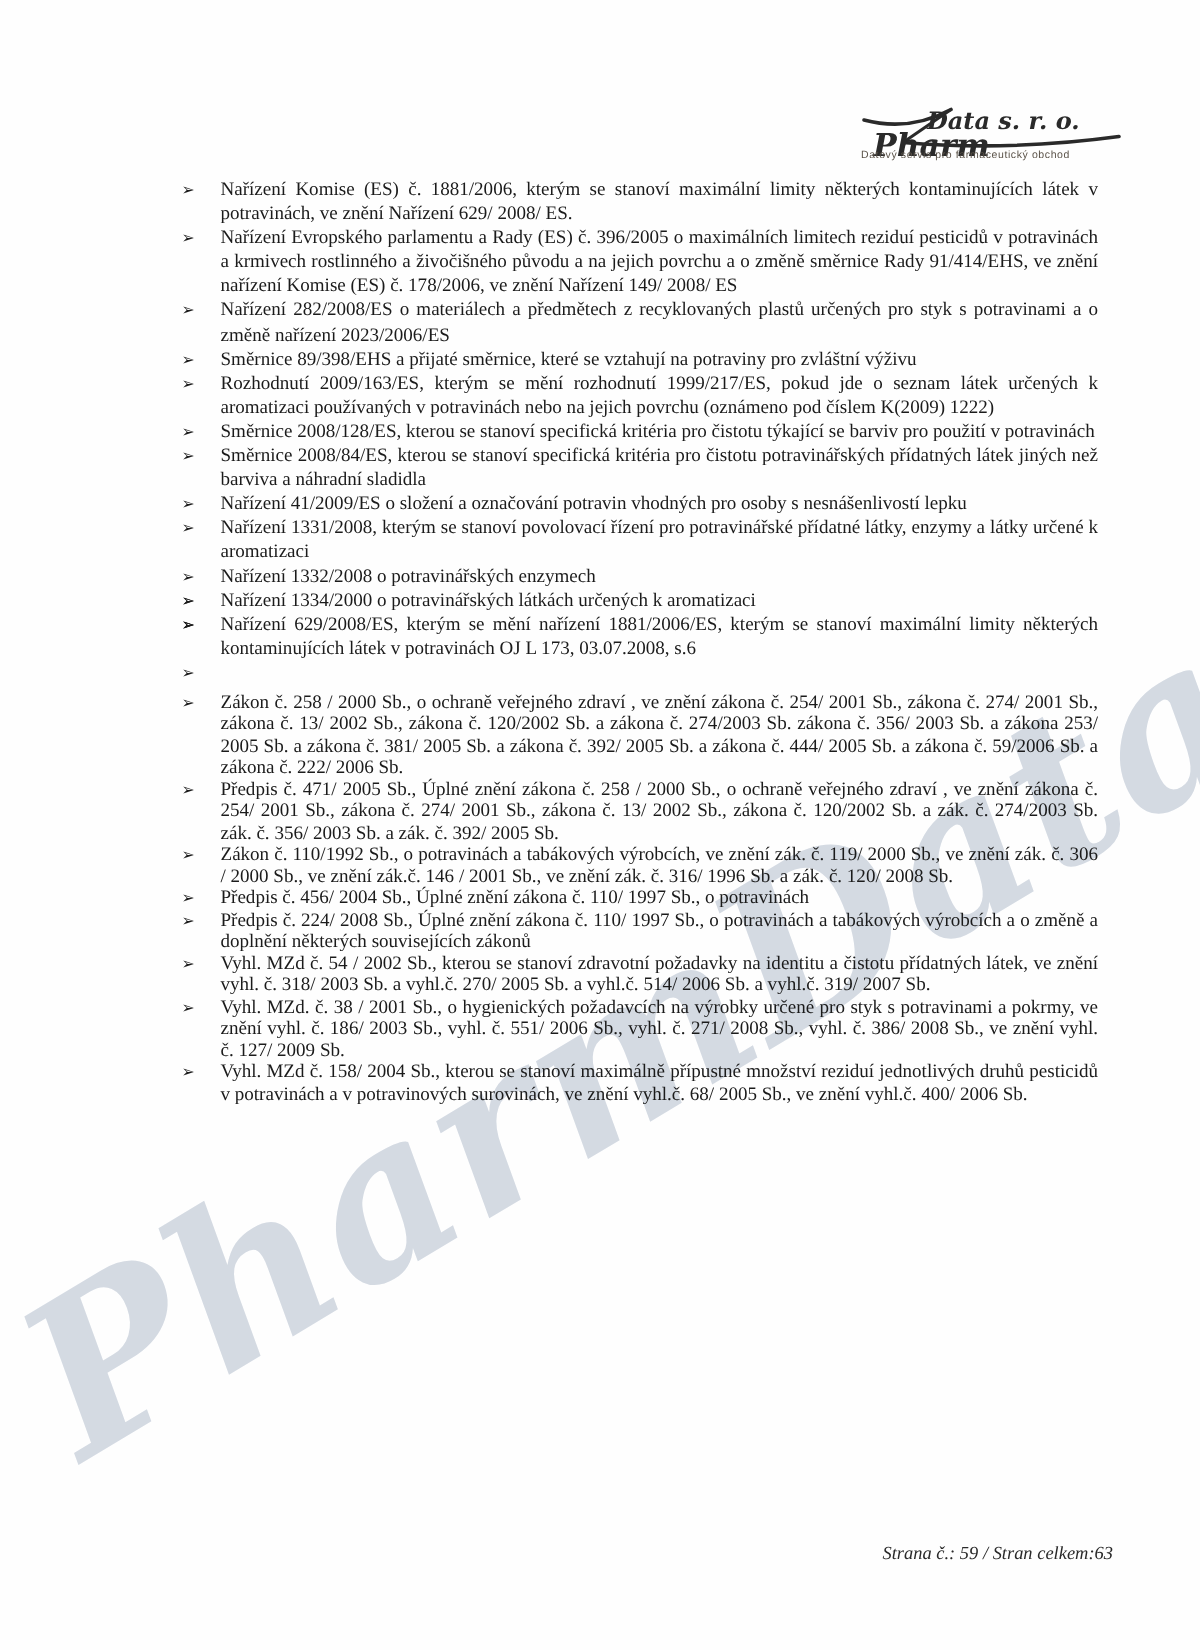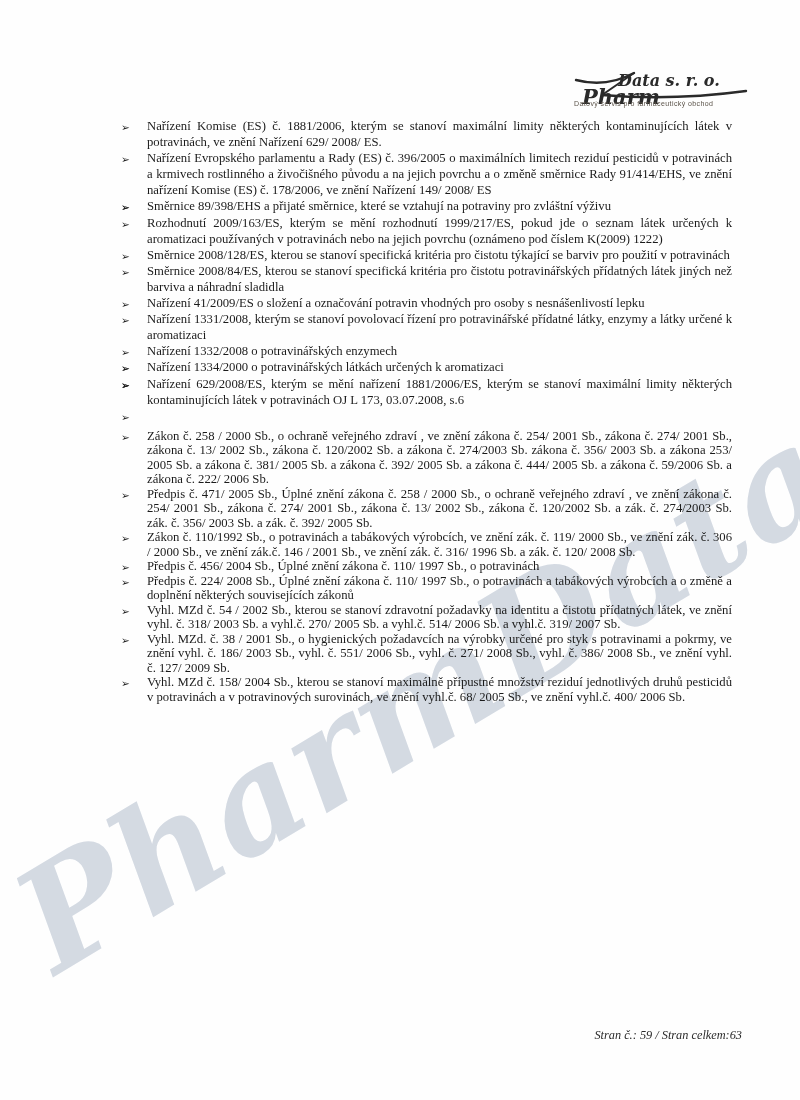--- a/index.html
+++ b/index.html
@@ -47,21 +47,21 @@
     </svg>
     <div class="logo-line1">Pharm</div>
     <div class="logo-line2">Data s. r. o.</div>
     <div class="logo-tagline">Datový servis pro farmaceutický obchod</div>
   </div>
 
   <div class="content">
     <div class="list list-eu">
         <div class="list-item"><span class="bullet">➢</span><span class="item-text"><b>Nařízení Komise (ES) č. 1881/2006</b><span>, kterým se stanoví maximální limity některých kontaminujících látek v potravinách, </span><b>ve znění Nařízení 629/ 2008/ ES.</b></span></div>
         <div class="list-item"><span class="bullet">➢</span><span class="item-text"><b>Nařízení Evropského parlamentu a Rady (ES) č. 396/2005</b><span> o maximálních limitech reziduí pesticidů v potravinách a krmivech rostlinného a živočišného původu a na jejich povrchu a o změně směrnice Rady 91/414/EHS, ve znění nařízení Komise (ES) č. 178/2006, </span><b>ve znění Nařízení 149/ 2008/ ES</b></span></div>
-        <div class="list-item"><span class="bullet">➢</span></div>
+        <div class="list-item"><span class="bullet">➢</span><span class="item-text"><b>Nařízení 282/2008/ES</b><span> o materiálech a předmětech z recyklovaných plastů určených pro styk s potravinami a o změně nařízení 2023/2006/ES</span></span></div>
         <div class="list-item"><span class="bullet">➢</span><span class="item-text"><span>Směrnice 89/398/EHS a přijaté směrnice, které se vztahují na potraviny pro zvláštní výživu</span></span></div>
         <div class="list-item"><span class="bullet">➢</span><span class="item-text"><b>Rozhodnutí 2009/163/ES</b><span>, kterým se mění rozhodnutí 1999/217/ES, pokud jde o seznam látek určených k aromatizaci používaných v potravinách nebo na jejich povrchu (oznámeno pod číslem K(2009) 1222)</span></span></div>
         <div class="list-item"><span class="bullet">➢</span><span class="item-text"><b>Směrnice 2008/128/ES</b><span>, kterou se stanoví specifická kritéria pro čistotu týkající se barviv pro použití v potravinách</span></span></div>
         <div class="list-item"><span class="bullet">➢</span><span class="item-text"><b>Směrnice 2008/84/ES,</b><span> kterou se stanoví specifická kritéria pro čistotu potravinářských přídatných látek jiných než barviva a náhradní sladidla</span></span></div>
         <div class="list-item"><span class="bullet">➢</span><span class="item-text"><b>Nařízení 41/2009/ES</b><span> o složení a označování potravin vhodných pro osoby s nesnášenlivostí lepku</span></span></div>
         <div class="list-item"><span class="bullet">➢</span><span class="item-text"><b>Nařízení 1331/2008,</b><span> kterým se stanoví povolovací řízení pro potravinářské přídatné látky, enzymy a látky určené k aromatizaci</span></span></div>
         <div class="list-item"><span class="bullet">➢</span><span class="item-text"><b>Nařízení 1332/2008</b><span> o potravinářských enzymech</span></span></div>
         <div class="list-item"><span class="bullet">➢</span></div>
         <div class="list-item"><span class="bullet">➢</span><span class="item-text"><b>Nařízení 1334/2000</b><span> o potravinářských látkách určených k aromatizaci</span></span></div>
         <div class="list-item"><span class="bullet">➢</span></div>
@@ -75,19 +75,19 @@
         <div class="list-item"><span class="bullet">➢</span><span class="item-text"><b>Zákon č. 110/1992 Sb.</b><span>, o potravinách a tabákových výrobcích, ve znění </span><b>zák. č. 119/ 2000 Sb.,</b><span> ve znění </span><b>zák. č. 306 / 2000 Sb.,</b><span> ve znění </span><b>zák.č. 146 / 2001 Sb.,</b><span> ve znění </span><b>zák. č. 316/ 1996 Sb. a zák. č. 120/ 2008 Sb.</b></span></div>
         <div class="list-item"><span class="bullet">➢</span><span class="item-text"><b>Předpis č. 456/ 2004 Sb., Úplné znění zákona č. 110/ 1997 Sb., o potravinách</b></span></div>
         <div class="list-item"><span class="bullet">➢</span><span class="item-text"><b>Předpis č. 224/ 2008 Sb., Úplné znění zákona č. 110/ 1997 Sb., o potravinách a tabákových výrobcích a o změně a doplnění některých souvisejících zákonů</b></span></div>
         <div class="list-item"><span class="bullet">➢</span><span class="item-text"><b>Vyhl. MZd č. 54 / 2002 Sb.,</b><span> kterou se stanoví zdravotní požadavky na identitu a čistotu přídatných látek, ve znění </span><b>vyhl. č. 318/ 2003 Sb. a vyhl.č. 270/ 2005 Sb. a vyhl.č. 514/ 2006 Sb. a vyhl.č. 319/ 2007 Sb.</b></span></div>
         <div class="list-item"><span class="bullet">➢</span><span class="item-text"><b>Vyhl. MZd. č. 38 / 2001 Sb.,</b><span> o hygienických požadavcích na výrobky určené pro styk s potravinami a pokrmy, ve znění </span><b>vyhl. č. 186/ 2003 Sb., vyhl. č. 551/ 2006 Sb., vyhl. č. 271/ 2008 Sb., vyhl. č. 386/ 2008 Sb., ve znění vyhl. č. 127/ 2009 Sb.</b></span></div>
         <div class="list-item"><span class="bullet">➢</span><span class="item-text"><b>Vyhl. MZd č. 158/ 2004 Sb.,</b><span> kterou se stanoví maximálně přípustné množství reziduí jednotlivých druhů pesticidů v potravinách a v potravinových surovinách, </span><b>ve znění vyhl.č. 68/ 2005 Sb., ve znění vyhl.č. 400/ 2006 Sb.</b></span></div>
       </div>
   </div>
 
   <div class="footer">
-    <span>Stran č.:</span>
+    <span>Strana č.:</span>
     <span>59</span>
     <span>/</span>
     <span>Stran celkem:</span><span>63</span>
   </div>
 
 </div>
 
 </body></html>

